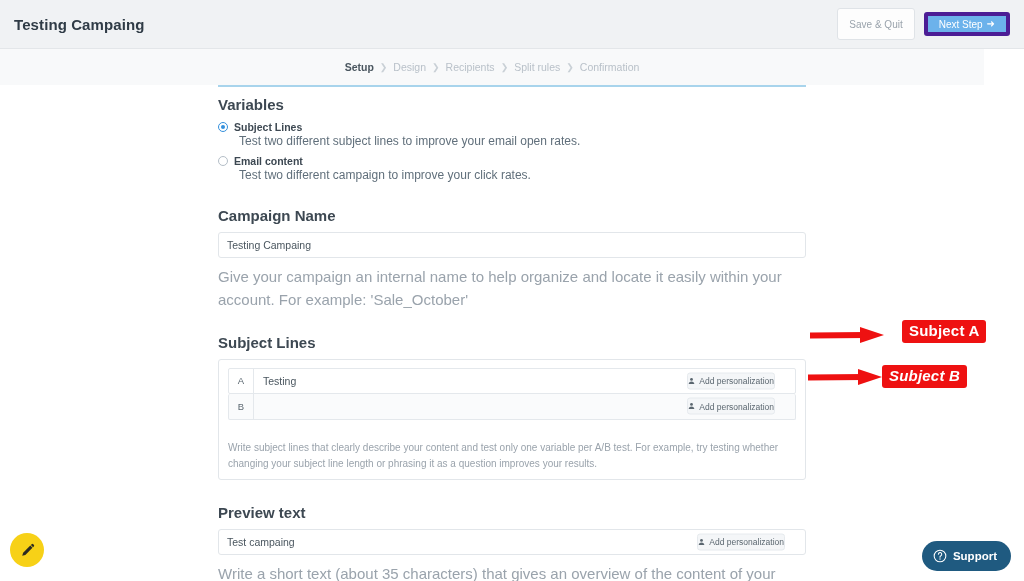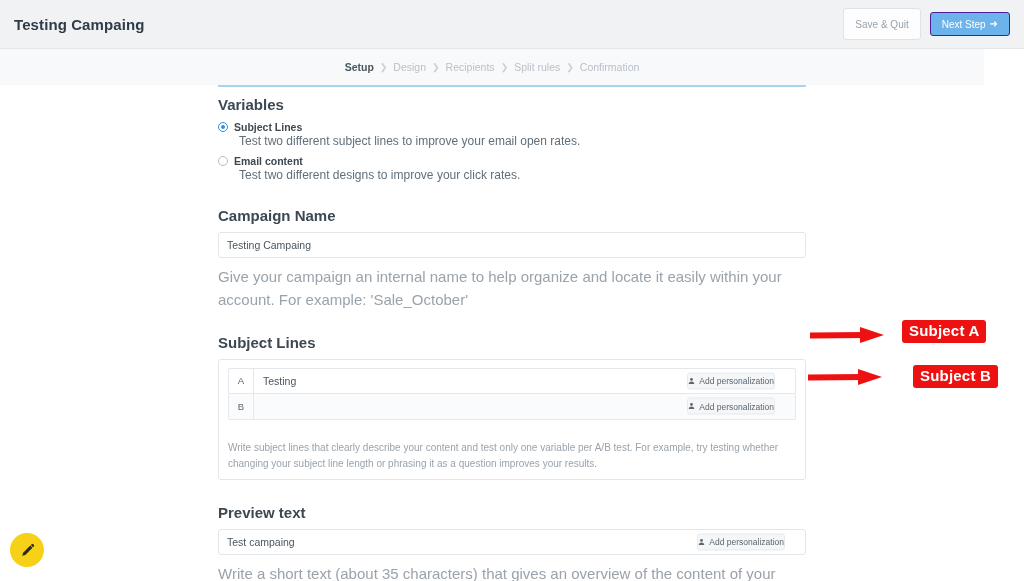--- a/index.html
+++ b/index.html
@@ -24,21 +24,21 @@
   }
   .topbar-actions { display: flex; align-items: center; gap: 9px; }
   .btn-save {
     height: 32px; padding: 0 11px;
     background: #fdfdfd; border: 1px solid #dfe3e7; border-radius: 3px;
     font-size: 10px; color: #9aa3ac; display: flex; align-items: center;
     cursor: pointer;
   }
   .btn-next {
     height: 24px; padding: 0 11px;
-    background: #6cb2eb; border: 1px solid #4c1d95; border-radius: 3px;
+    background: #6cb2eb; border: 4px solid #4c1d95; border-radius: 3px;
     font-size: 10px; color: #ffffff; display: flex; align-items: center; gap: 4px;
     cursor: pointer;
   }
   .btn-next .arrow { font-size: 10px; line-height: 1; }
 
   
   .stepbar {
     position: absolute; top: 49px; left: 0; width: 984px; height: 36px;
     background: #f8f9fa;
     display: flex; align-items: center; justify-content: center;
@@ -184,21 +184,21 @@
       <div class="radio-row">
         <span class="radio on"></span>
         <span class="radio-label">Subject Lines</span>
       </div>
       <div class="radio-help">Test two different subject lines to improve your email open rates.</div>
 
       <div class="radio-row">
         <span class="radio"></span>
         <span class="radio-label">Email content</span>
       </div>
-      <div class="radio-help">Test two different designs to improve your click rates.</div>
+      <div class="radio-help">Test two different campaign to improve your click rates.</div>
     </div>
 
     <div class="block" style="margin-top:25px;">
       <div class="section-label">Campaign Name</div>
       <div class="input-box">
         <span class="input-text">Testing Campaing</span>
       </div>
       <div class="helper">Give your campaign an internal name to help organize and locate it easily within your account. For example: 'Sale_October'</div>
     </div>
 
@@ -259,23 +259,31 @@
   <svg class="anno-arrow" style="left:810px; top:325px;" width="76" height="20" viewBox="0 0 76 20">
     <path d="M1 10.5 L56 10" stroke="#ee1111" stroke-width="6" stroke-linecap="round"></path>
     <path d="M50 2 L74 10 L50 18 Z" fill="#ee1111"></path>
   </svg>
   <div class="anno-badge" style="left:902px; top:320px;">Subject A</div>
 
   <svg class="anno-arrow" style="left:808px; top:367px;" width="76" height="20" viewBox="0 0 76 20">
     <path d="M1 10.5 L56 10" stroke="#ee1111" stroke-width="6" stroke-linecap="round"></path>
     <path d="M50 2 L74 10 L50 18 Z" fill="#ee1111"></path>
   </svg>
-  <div class="anno-badge" style="left:913px; top:365px;">Subject B</div>
+  <div class="anno-badge" style="left:882px; top:365px;font-style:italic;">Subject B</div>
 
   <div class="fab-edit">
     <svg width="15" height="15" viewBox="0 0 24 24">
       <path d="M3.5 20.5 L5 15.5 L16.5 4 L20 7.5 L8.5 19 Z" fill="#2b2b22"></path>
       <path d="M17.4 3.1 L20.9 6.6 L22.1 5.4 a1.8 1.8 0 0 0 0-2.5 L21.1 1.9 a1.8 1.8 0 0 0-2.5 0 Z" fill="#2b2b22"></path>
     </svg>
   </div>
 
+  <div class="support">
+    <svg width="14" height="14" viewBox="0 0 24 24">
+      <circle cx="12" cy="12" r="10" fill="none" stroke="#ffffff" stroke-width="1.8"></circle>
+      <path d="M9.2 9.1a2.9 2.9 0 1 1 3.9 2.7c-.8.3-1.1.9-1.1 1.7v.5" fill="none" stroke="#ffffff" stroke-width="1.8" stroke-linecap="round"></path>
+      <circle cx="12" cy="17.1" r="1.15" fill="#ffffff"></circle>
+    </svg>
+    <span>Support</span>
+  </div>
 
 </div>
 
 </body></html>

